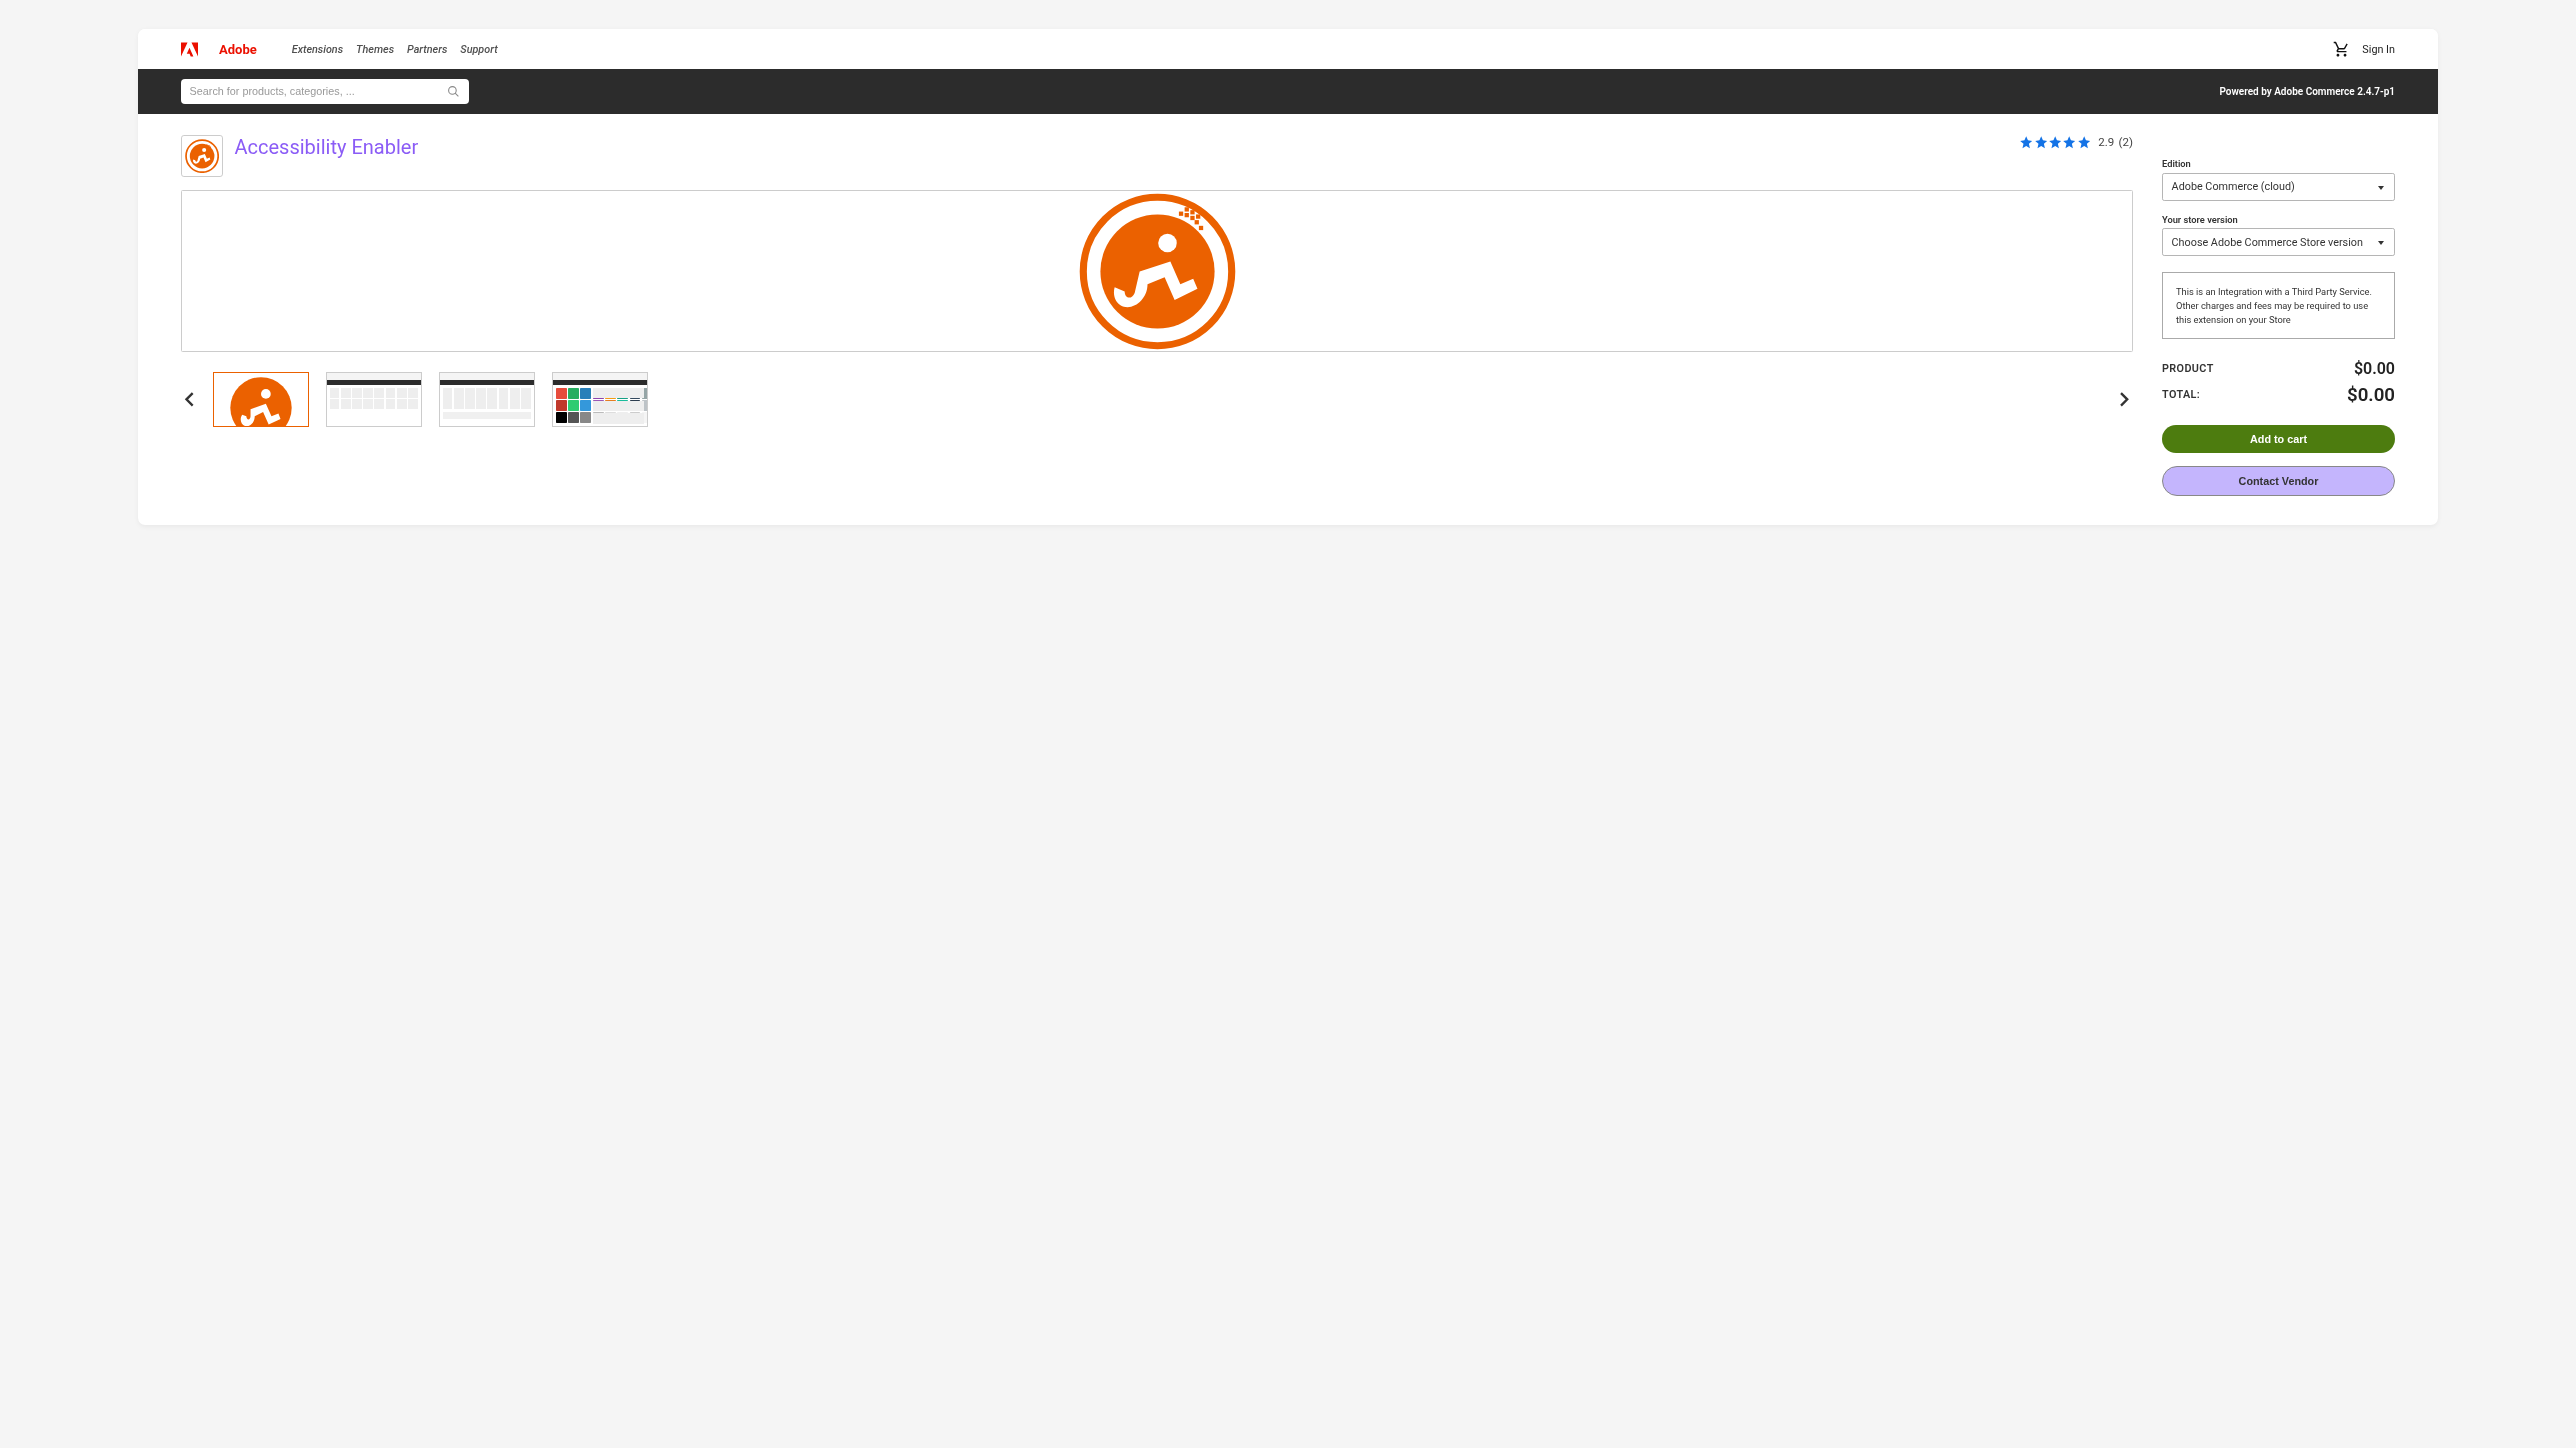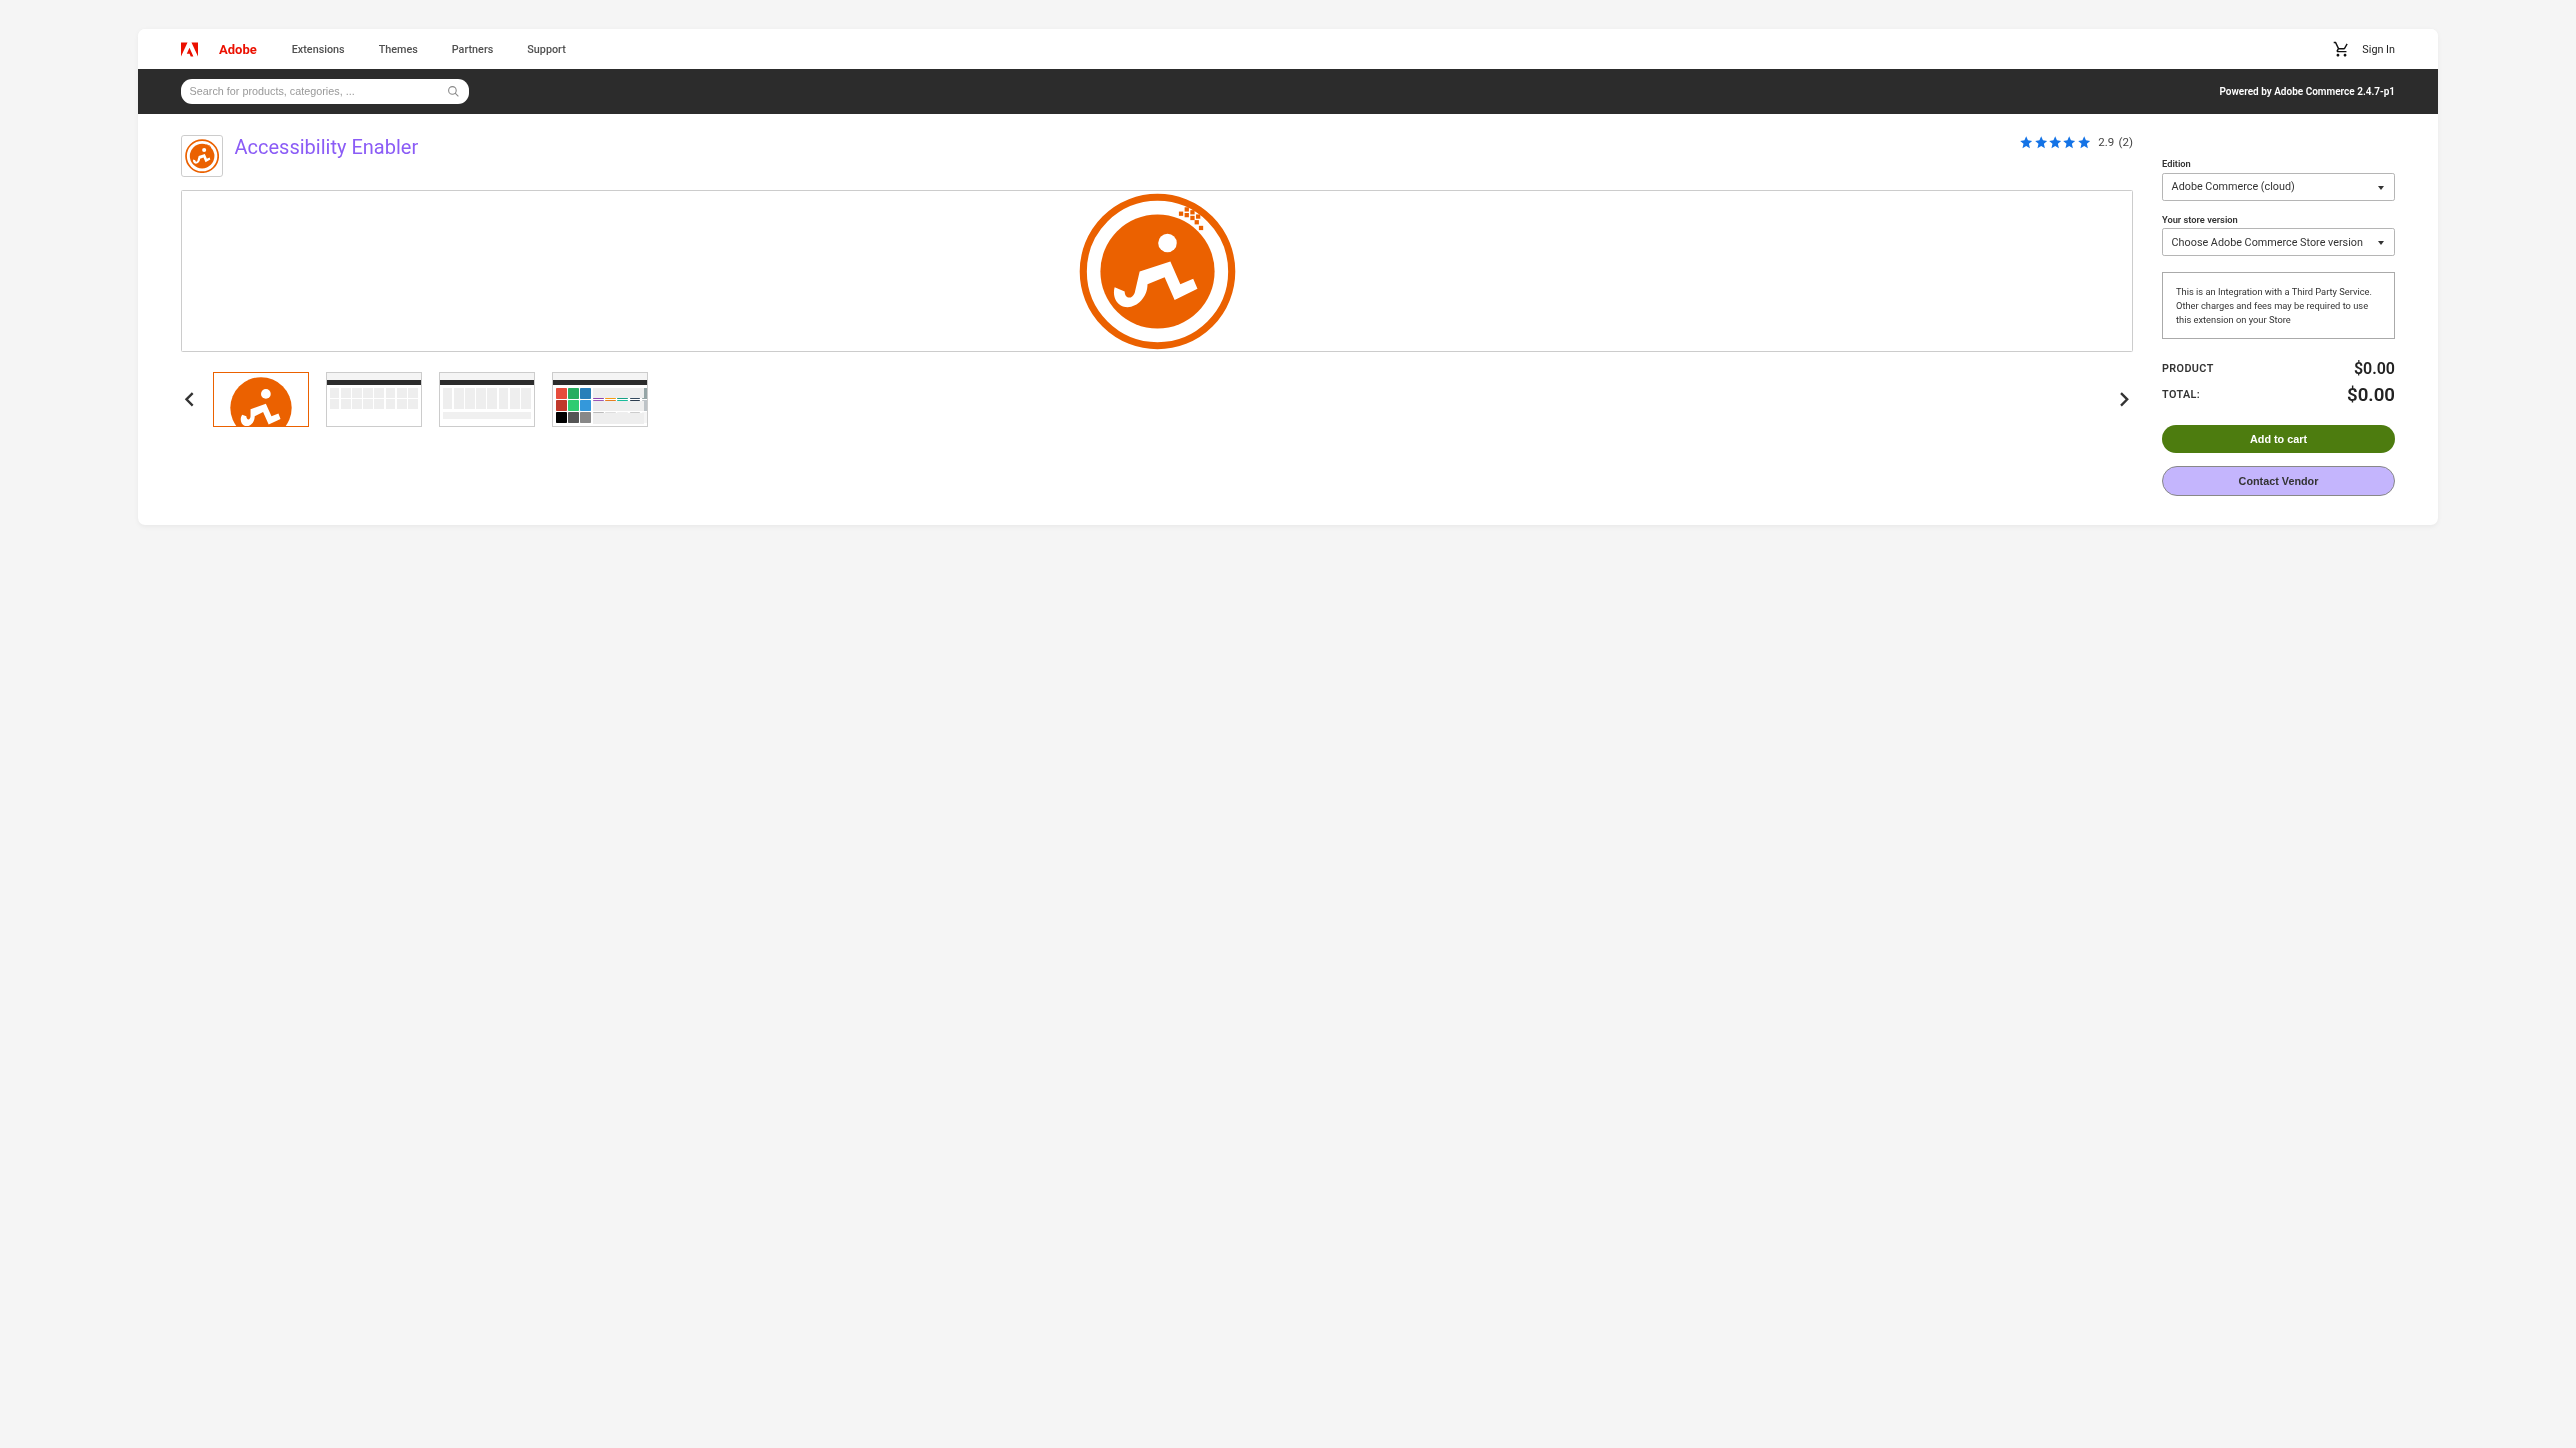--- a/index.html
+++ b/index.html
@@ -2,27 +2,27 @@
 <html style="font-size:11.5px"><head>
 <meta charset="utf-8">
 <style>
 * { margin: 0; padding: 0; box-sizing: border-box; }
 body { font-family: -apple-system, BlinkMacSystemFont, "Segoe UI", Roboto, Arial, sans-serif; background: #f5f5f5; padding: 29px; }
 .page-wrapper { background: #fff; border-radius: 7.2px; overflow: hidden; max-width: 2300px; margin: 0 auto; box-shadow: 0 1.4px 5.8px rgba(0,0,0,0.05); }
 .top-nav { display: flex; align-items: center; padding: 11.5px 43px; background: #fff; }
 .brand { display: flex; align-items: center; gap: 21px; margin-right: 35px; }
 .brand-icon { width: 17px; height: 17px; }
 .brand-text { color: #eb1000; font-weight: 700; font-size: 13px; }
-.nav-links { display: flex; gap: 34px; flex: 1; }
+.nav-links { display: flex; gap: 13px; flex: 1; font-style: italic; }
 .nav-links a { color: #505050; text-decoration: none; font-size: 10.8px; font-weight: 500; }
 .user-actions { display: flex; align-items: center; gap: 12px; }
 .cart-icon { width: 17px; height: 17px; cursor: pointer; }
 .signin { color: #222; font-size: 10.8px; cursor: pointer; }
 .search-bar { background: #2c2c2c; padding: 10px 43px; display: flex; align-items: center; justify-content: space-between; }
-.search-box { background: #fff; border-radius: 11px; display: flex; align-items: center; width: 288px; padding: 5.8px 8.6px; }
+.search-box { background: #fff; border-radius: 4px; display: flex; align-items: center; width: 288px; padding: 5.8px 8.6px; }
 .search-box input { border: none; outline: none; flex: 1; font-size: 10.8px; color: #333; }
 .search-box input::placeholder { color: #999; }
 .search-icon { width: 13px; height: 13px; color: #888; }
 .powered-by { color: #fff; font-size: 10px; font-weight: 600; }
 .content { display: flex; padding: 21.6px 43px 29px; gap: 29px; }
 .left-col { flex: 1; min-width: 0; }
 .product-header { display: flex; align-items: flex-start; gap: 11.5px; margin-bottom: 13px; }
 .product-thumb { width: 42px; height: 42px; border: 0.7px solid #ccc; border-radius: 2.9px; display: flex; align-items: center; justify-content: center; padding: 2.9px; }
 .product-thumb svg { width: 100%; height: 100%; }
 .product-title-wrap { flex: 1; }

